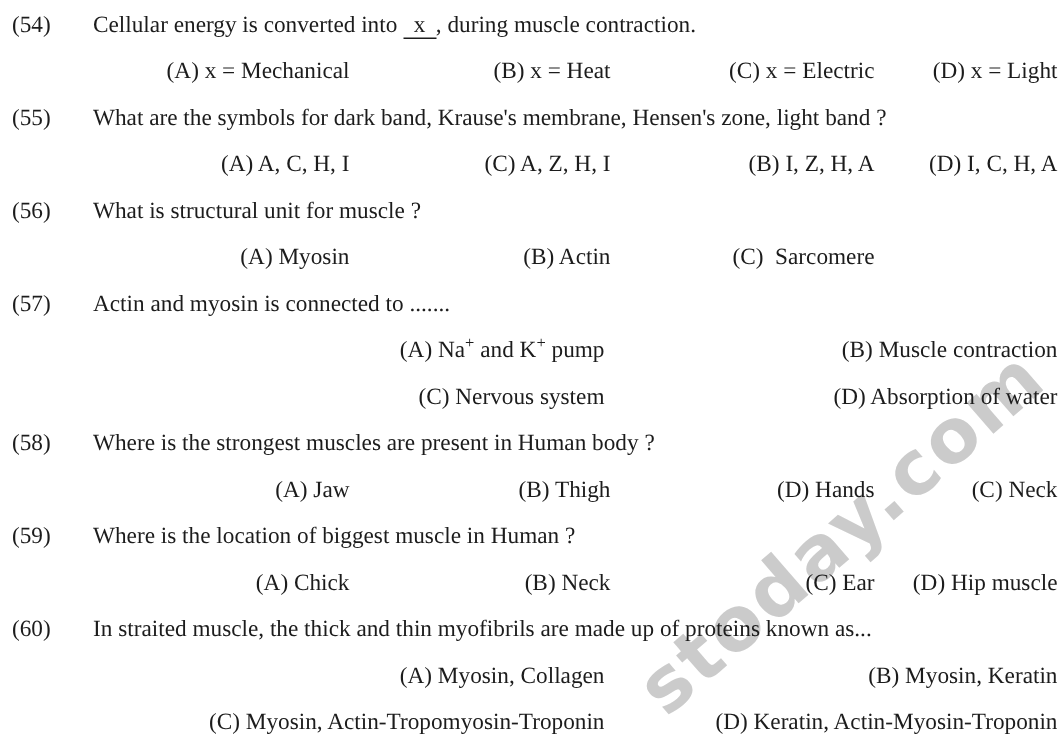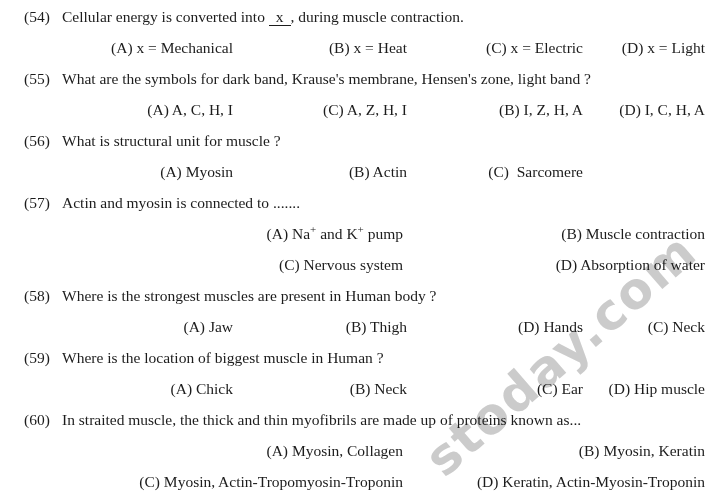--- a/index.html
+++ b/index.html
@@ -26,21 +26,21 @@
     opacity: 0.9;
     white-space: nowrap;
     z-index: 0;
   }
 
   .content { position: relative; z-index: 1; padding-top: 6px; }
 
   .row { height: 31px; display: flex; align-items: flex-start; line-height: 21px; }
   .num {
     flex: 0 0 62px; width: 62px;
-    padding-left: 24px;
+    padding-left: 8px;
     white-space: pre;
   }
   .qtext { flex: 1; white-space: pre; }
 
   .opts4 { flex: 1; display: grid; grid-template-columns: 171px 174px 176px auto; }
   .opts2 { flex: 1; display: grid; grid-template-columns: 341px auto; }
   .opt { white-space: pre; text-align: right; }
 
   .ul {
     border-bottom: 1px solid #1c1c1c;

